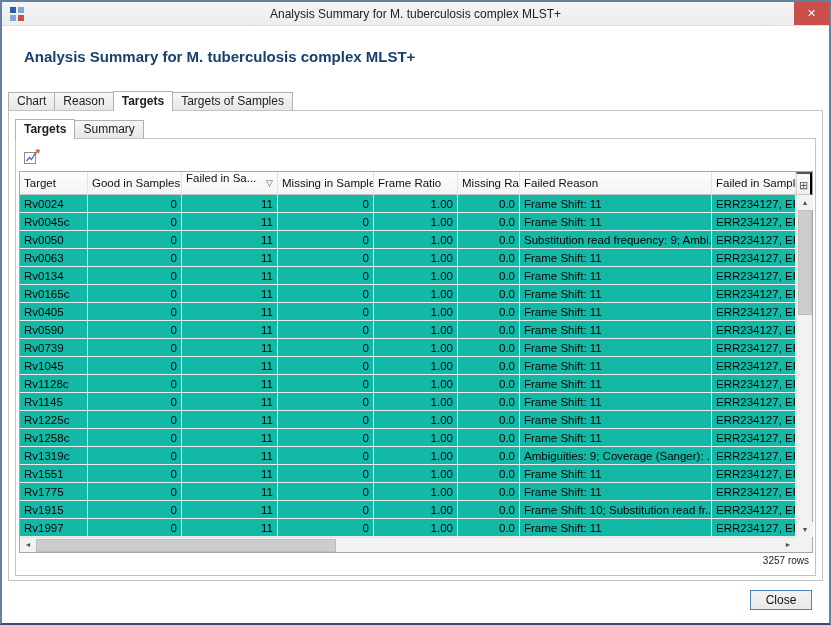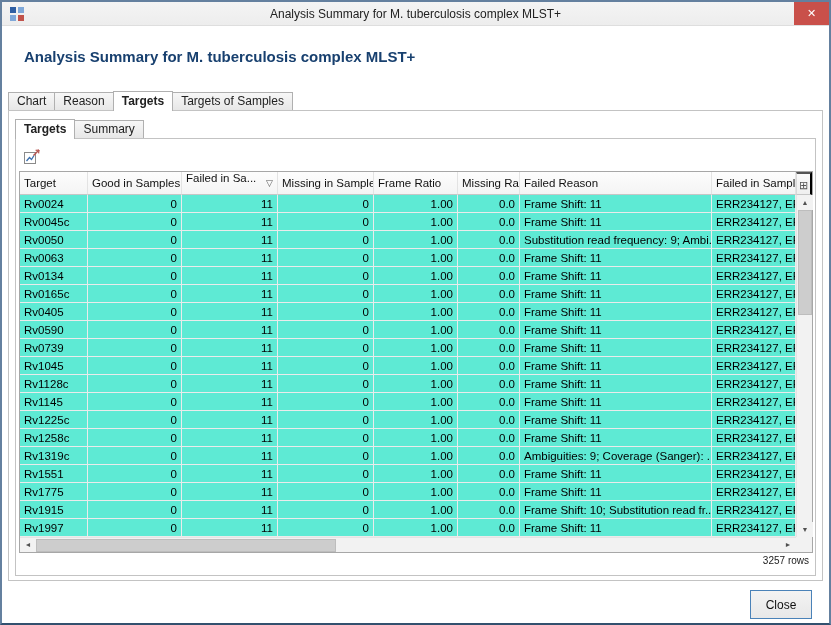--- a/index.html
+++ b/index.html
@@ -54,21 +54,21 @@
   .export-btn {
     position:absolute; left:20px; top:145px; width:20px; height:20px; z-index:4;
     background:transparent; border:0; cursor:pointer; padding:1px;
   }
 
   
   .table-widget {
     position:absolute; left:17px; top:169px; width:794px; height:382px; z-index:4;
     border:1px solid #a7a7a7; background:#fff;
   }
-  .grid-area { position:absolute; left:0; top:0; width:776px; height:365px; overflow:hidden; background:#5eead4; }
+  .grid-area { position:absolute; left:0; top:0; width:776px; height:365px; overflow:hidden; background:#14b8a6; }
   table { border-collapse:separate; border-spacing:0; table-layout:fixed; width:776px; font-size:11.5px; }
   th {
     height:23px; border-bottom:1px solid #c6c6c6; border-right:1px solid #e3e3e3;
     background:linear-gradient(#fdfdfd,#f4f4f4); font-weight:normal; text-align:left;
     padding:0 4px; white-space:nowrap; overflow:hidden; color:#111; cursor:pointer;
   }
   td {
     height:18px; border-bottom:1px solid #ebebeb; border-right:1px solid #ebebeb;
     padding:0 4px; white-space:nowrap; overflow:hidden; color:#000;
   }
@@ -93,21 +93,21 @@
   .vscroll .up   { top:0; left:0; width:16px; height:15px; line-height:15px; }
   .vscroll .down { bottom:0; left:0; width:16px; height:15px; line-height:15px; }
   .hscroll .left  { left:0; top:0; width:16px; height:14px; line-height:14px; }
   .hscroll .right { right:0; top:0; width:16px; height:14px; line-height:14px; }
   .vthumb { position:absolute; left:1px; top:15px; width:14px; height:105px; background:#cdcdcd; border:1px solid #bdbdbd; cursor:pointer; }
   .hthumb { position:absolute; top:1px; left:16px; width:300px; height:13px; background:#cdcdcd; border:1px solid #bdbdbd; cursor:pointer; }
 
   
   .row-count { position:absolute; right:20px; top:553px; font-size:10px; color:#1a1a1a; z-index:4; }
   .close-button {
-    position:absolute; right:17px; top:588px; width:62px; height:29px;
+    position:absolute; right:17px; top:588px; width:62px; height:20px;
     font-size:12px; color:#111; font-family:"Liberation Sans", sans-serif;
     background:linear-gradient(#f3f3f3,#e8e8e8); border:1px solid #4a82b8; cursor:pointer;margin-left:40px;
   }
 </style>
 </head>
 <body>
 
 <div class="window">
 
   <div class="titlebar">

